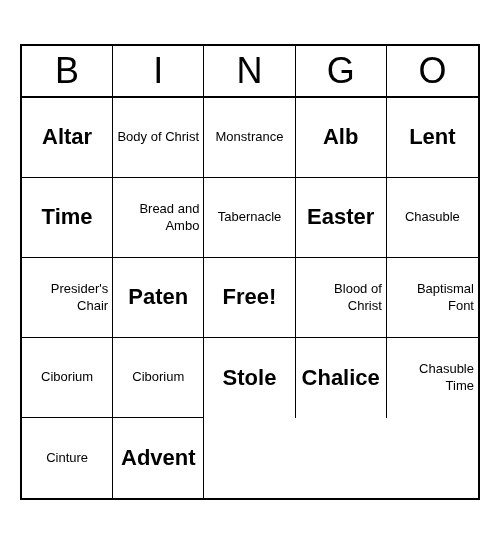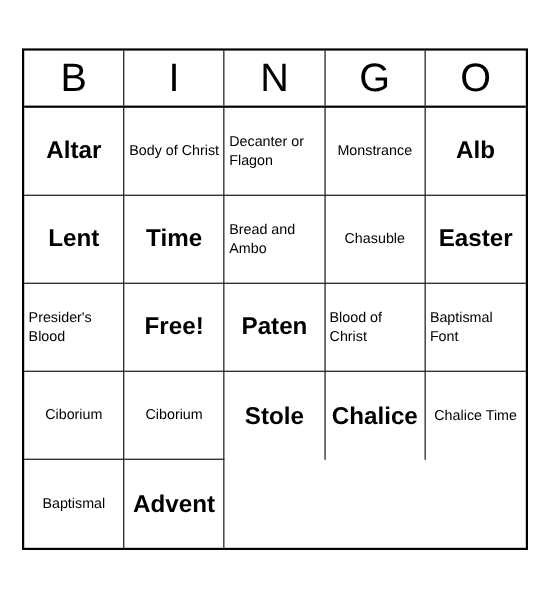--- a/index.html
+++ b/index.html
@@ -42,21 +42,21 @@
     }
 
     .bingo-grid {
       display: grid;
       grid-template-columns: repeat(5, 1fr);
     }
 
     .bingo-cell {
       border-right: 1px solid #000;
       border-bottom: 1px solid #000;
-      text-align: left;
+      text-align: right;
       padding: 12px 4px;
       min-height: 80px;
       display: flex;
       align-items: center;
       justify-content: center;
       font-size: 13px;
       line-height: 1.3;
     }
 
     .bingo-cell:nth-child(5n) {
@@ -84,34 +84,34 @@
   <div class="bingo-header">
   <div class="bingo-header-cell">B</div>
       <div class="bingo-header-cell">I</div>
       <div class="bingo-header-cell">N</div>
       <div class="bingo-header-cell">G</div>
       <div class="bingo-header-cell">O</div>
     </div>
   <div class="bingo-grid">
   <div class="bingo-cell cell-large">Altar</div>
       <div class="bingo-cell">Body of Christ</div>
-      <div class="bingo-cell">Decanter or Flagon</div>
       <div class="bingo-cell">Monstrance</div>
       <div class="bingo-cell cell-large">Alb</div>
       <div class="bingo-cell cell-large">Lent</div>
       <div class="bingo-cell cell-large">Time</div>
       <div class="bingo-cell">Bread and Ambo</div>
+      <div class="bingo-cell">Tabernacle</div>
+      <div class="bingo-cell cell-large">Easter</div>
       <div class="bingo-cell">Chasuble</div>
-      <div class="bingo-cell cell-large">Easter</div>
-      <div class="bingo-cell">Presider's Blood</div>
+      <div class="bingo-cell">Presider's Chair</div>
+      <div class="bingo-cell cell-large">Paten</div>
       <div class="bingo-cell cell-large cell-free">Free!</div>
-      <div class="bingo-cell cell-large">Paten</div>
       <div class="bingo-cell">Blood of Christ</div>
       <div class="bingo-cell">Baptismal Font</div>
       <div class="bingo-cell">Ciborium</div>
       <div class="bingo-cell">Ciborium</div>
       <div class="bingo-cell cell-large">Stole</div>
       <div class="bingo-cell cell-large">Chalice</div>
-      <div class="bingo-cell">Chalice Time</div>
-      <div class="bingo-cell">Baptismal</div>
+      <div class="bingo-cell">Chasuble Time</div>
+      <div class="bingo-cell">Cinture</div>
       <div class="bingo-cell cell-large">Advent</div>
     </div>
 </div>
 
 </body></html>

